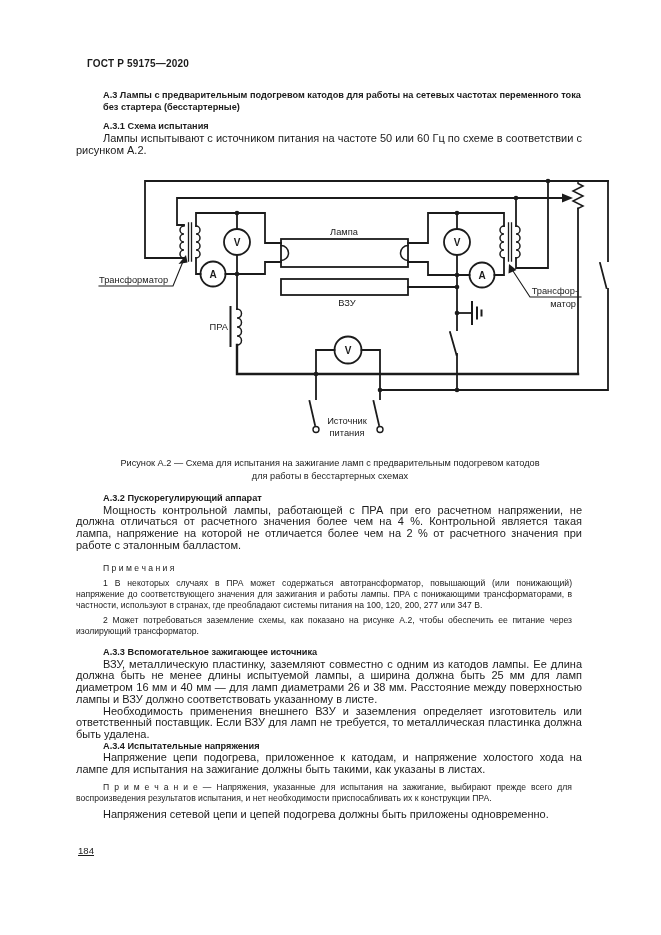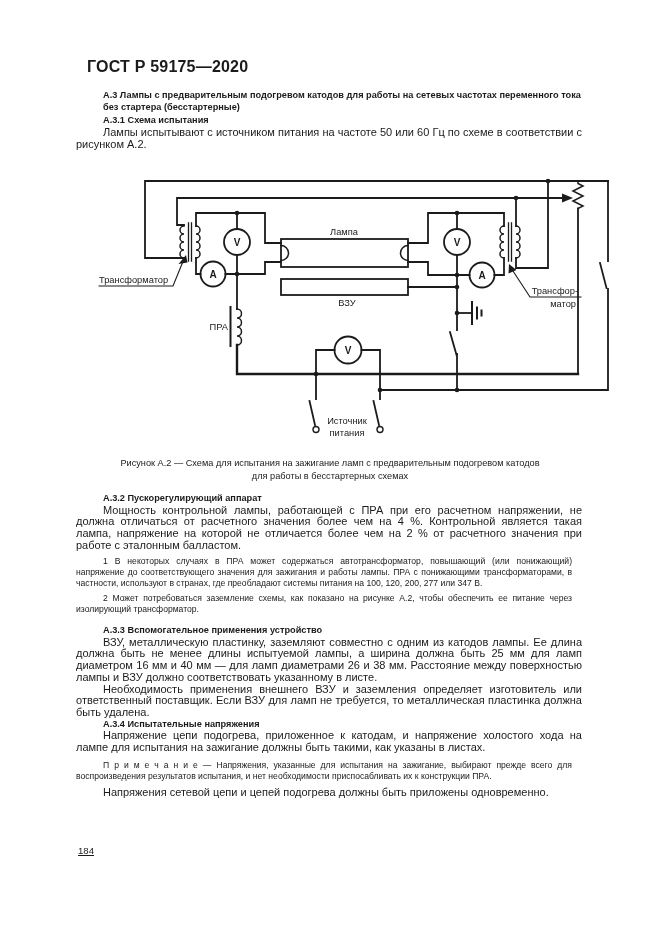--- a/index.html
+++ b/index.html
@@ -2,21 +2,21 @@
 <html><head>
 <meta charset="utf-8">
 <style>
   html,body{margin:0;padding:0;}
   body{background:#e8e8e8;}
   .page{
     position:relative; width:661px; height:935px; background:#ffffff;
     font-family:"Liberation Sans", sans-serif; color:#1b1b1b; overflow:hidden;
     margin:0 auto;
   }
-  .hdr{position:absolute; left:78px; top:58px; font-size:16px; font-weight:bold; letter-spacing:.2px;padding-left:9px;}
+  .hdr{position:absolute; left:78px; top:58px; font-size:10px; font-weight:bold; letter-spacing:.2px;padding-left:9px;}
   .col{position:absolute; left:76px; width:506px;}
   .flow1{top:90px;}
   .flow2{top:493px;}
   .sec{font-size:9.2px; font-weight:bold; line-height:11.7px; margin:0; padding-left:27px; text-align:left;}
   .sec.mt{margin-top:10px;}
   .p{font-size:11px; line-height:11.7px; margin:0; text-indent:27px; text-align:justify;}
   .notes-title{font-size:8.6px; line-height:11.1px; margin:11px 0 0 0; padding-left:27px;}
   .note{font-size:8.6px; line-height:11.1px; margin:4px 10px 0 0; text-indent:27px; text-align:justify;}
   .note.big-mt{margin-top:6px;}
   .p.after-note{margin-top:5px;}
@@ -32,21 +32,21 @@
 </style>
 </head>
 <body>
 
 <div class="page">
 
   <div class="hdr">ГОСТ Р 59175—2020</div>
 
   <div class="col flow1">
     <p class="sec">А.3 Лампы с предварительным подогревом катодов для работы на сетевых частотах переменного тока без стартера (бесстартерные)</p>
-    <p class="sec mt3" style="margin-top:2px">А.3.1 Схема испытания</p>
+    <p class="sec mt3" style="margin-top:8px">А.3.1 Схема испытания</p>
     <p class="p">Лампы испытывают с источником питания на частоте 50 или 60 Гц по схеме в соответствии с рисунком А.2.</p>
   </div>
 
   <svg class="fig" viewBox="0 0 661 460">
     <g stroke="#1b1b1b" fill="none" stroke-width="1.8" stroke-linecap="square">
 
       <path d="M608,181 H145 V258 H184"></path>
       <path d="M563,198 H177 V225 H184"></path>
       <polygon points="573,198 562,193.5 562,202.5" fill="#1b1b1b" stroke="none"></polygon>
 
@@ -155,24 +155,25 @@
   </svg>
 
   <div class="caption">
     <span>Рисунок А.2 — Схема для испытания на зажигание ламп с предварительным подогревом катодов для работы в бесстартерных схемах</span>
   </div>
 
   <div class="col flow2">
     <p class="sec">А.3.2 Пускорегулирующий аппарат</p>
     <p class="p">Мощность контрольной лампы, работающей с ПРА при его расчетном напряжении, не должна отличаться от расчетного значения более чем на 4 %. Контрольной является такая лампа, напряжение на которой не отличается более чем на 2 % от расчетного значения при работе с эталонным балластом.</p>
 
+    <p class="notes-title">П р и м е ч а н и я</p>
     <p class="note">1  В некоторых случаях в ПРА может содержаться автотрансформатор, повышающий (или понижающий) напряжение до соответствующего значения для зажигания и работы лампы. ПРА с понижающими трансформаторами, в частности, используют в странах, где преобладают системы питания на 100, 120, 200, 277 или 347 В.</p>
     <p class="note">2  Может потребоваться заземление схемы, как показано на рисунке А.2, чтобы обеспечить ее питание через изолирующий трансформатор.</p>
 
-    <p class="sec mt">А.3.3 Вспомогательное применения устройство</p>
+    <p class="sec mt">А.3.3 Вспомогательное зажигающее источника</p>
     <p class="p">ВЗУ, металлическую пластинку, заземляют совместно с одним из катодов лампы. Ее длина должна быть не менее длины испытуемой лампы, а ширина должна быть 25 мм для ламп диаметром 16 мм и 40 мм — для ламп диаметрами 26 и 38 мм. Расстояние между поверхностью лампы и ВЗУ должно соответствовать указанному в листе.</p>
     <p class="p">Необходимость применения внешнего ВЗУ и заземления определяет изготовитель или ответственный поставщик. Если ВЗУ для ламп не требуется, то металлическая пластинка должна быть удалена.</p>
 
     <p class="sec">А.3.4 Испытательные напряжения</p>
     <p class="p">Напряжение цепи подогрева, приложенное к катодам, и напряжение холостого хода на лампе для испытания на зажигание должны быть такими, как указаны в листах.</p>
 
     <p class="note big-mt">П р и м е ч а н и е  — Напряжения, указанные для испытания на зажигание, выбирают прежде всего для воспроизведения результатов испытания, и нет необходимости приспосабливать их к конструкции ПРА.</p>
 
     <p class="p after-note">Напряжения сетевой цепи и цепей подогрева должны быть приложены одновременно.</p>
   </div>

